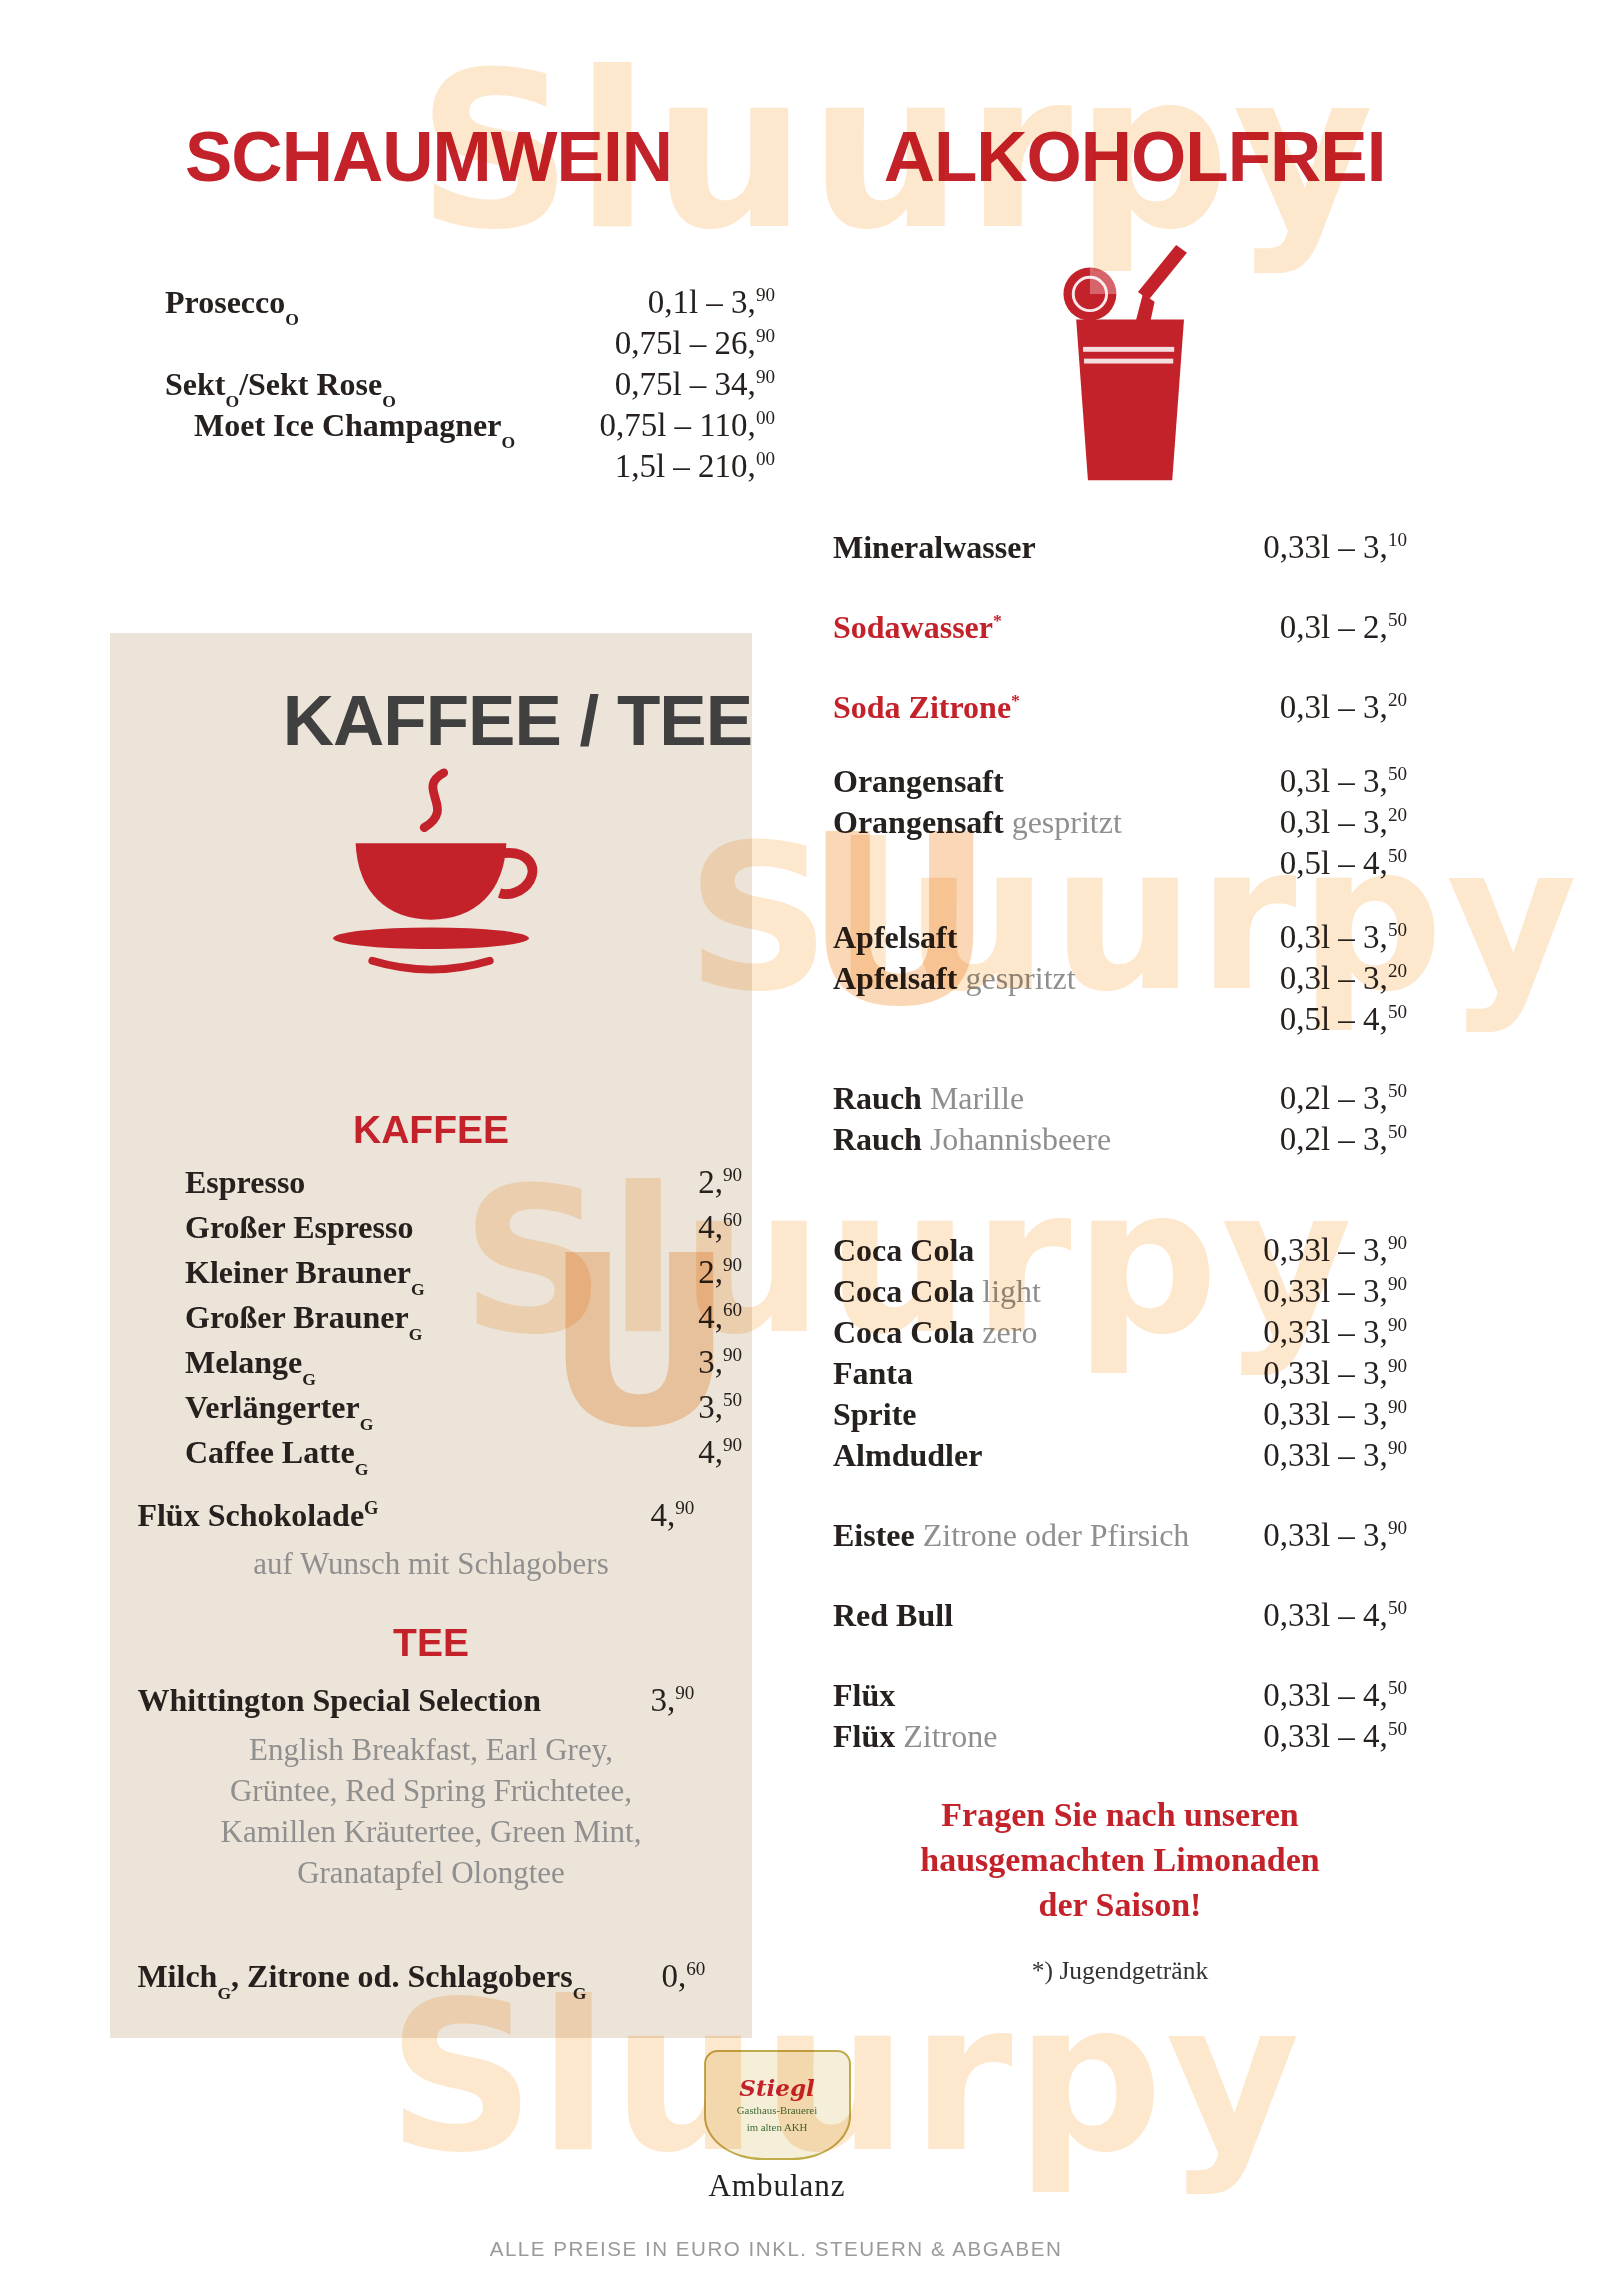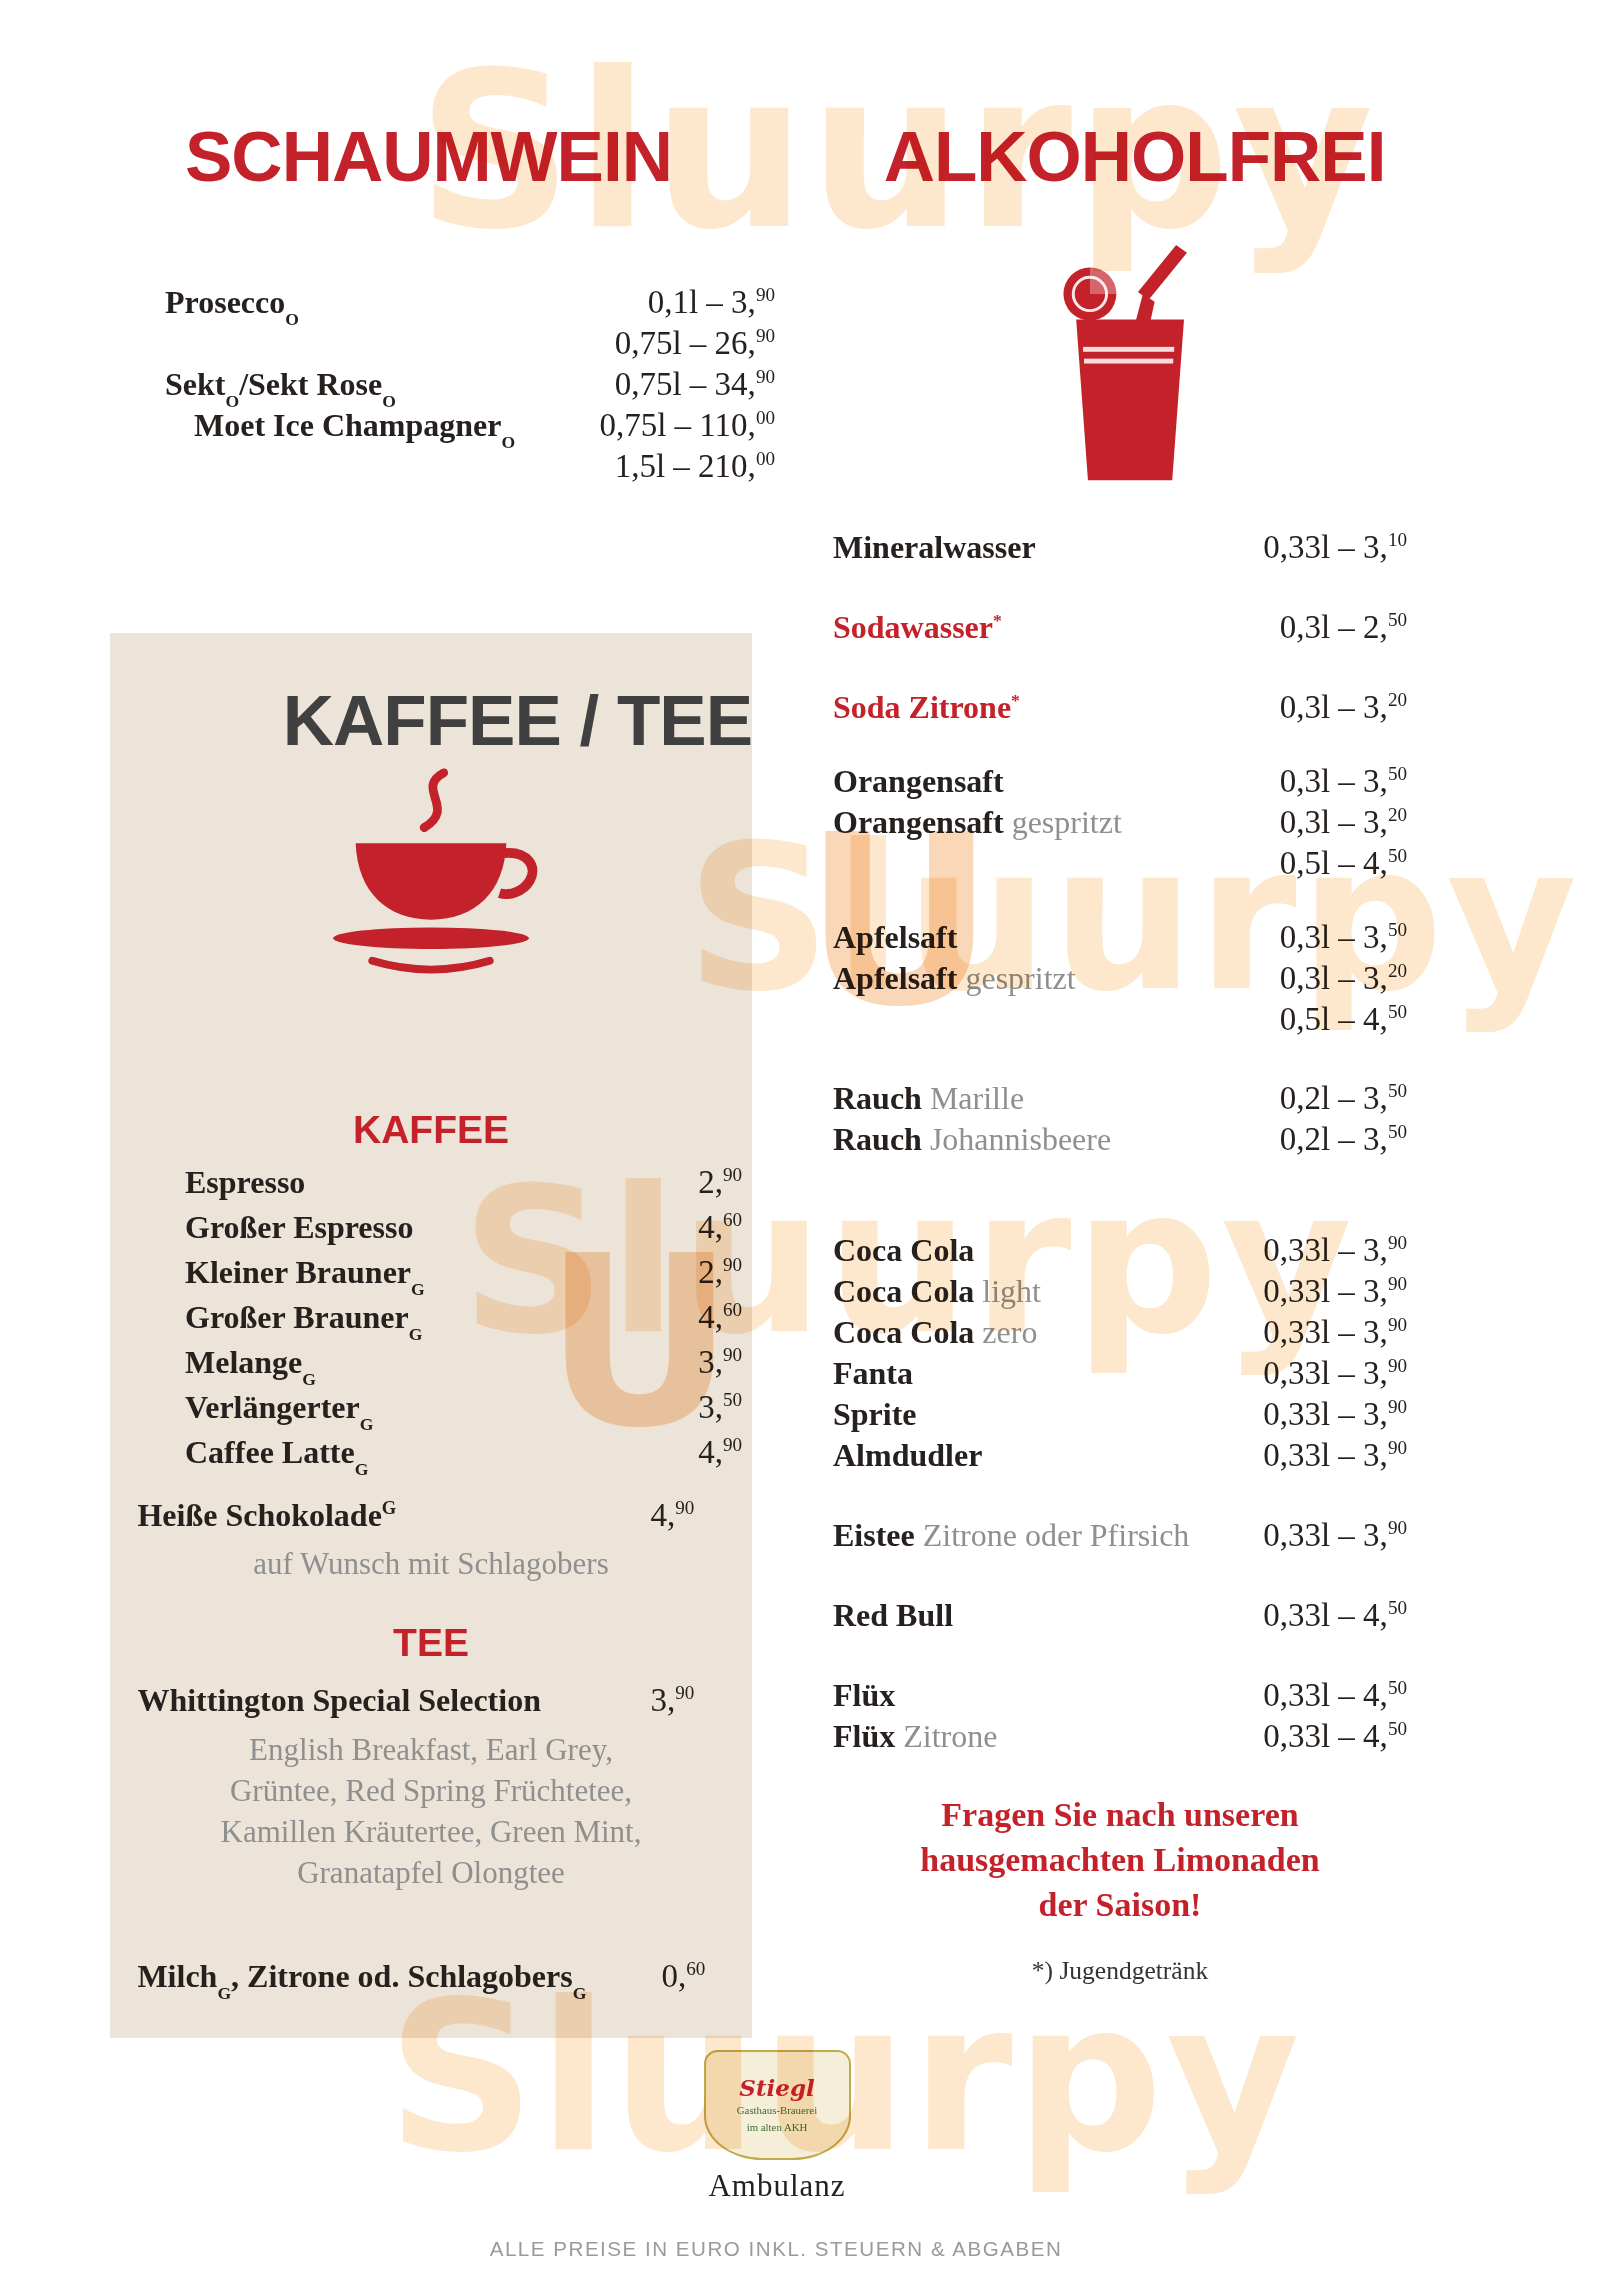--- a/index.html
+++ b/index.html
@@ -289,21 +289,21 @@
         <span class="nm"><span>Verlängerter</span><sub>G</sub></span>
         <span class="pr"><span>3,</span><sup>50</sup></span>
       </div>
       <div class="mrow">
         <span class="nm"><span>Caffee Latte</span><sub>G</sub></span>
         <span class="pr"><span>4,</span><sup>90</sup></span>
       </div>
     </div>
 
     <div class="mrow schoko-row">
-      <span class="nm"><span>Heiße Schokolade</span><sup>G</sup></span>
+      <span class="nm"><span>Flüx Schokolade</span><sup>G</sup></span>
       <span class="pr"><span>4,</span><sup>90</sup></span>
     </div>
     <div class="panel-note schoko-note">auf Wunsch mit Schlagobers</div>
 
     <h2 class="panel-sub tee-header">TEE</h2>
 
     <div class="mrow wh-row">
       <span class="nm"><span>Whittington Special Selection</span></span>
       <span class="pr"><span>3,</span><sup>90</sup></span>
     </div>

